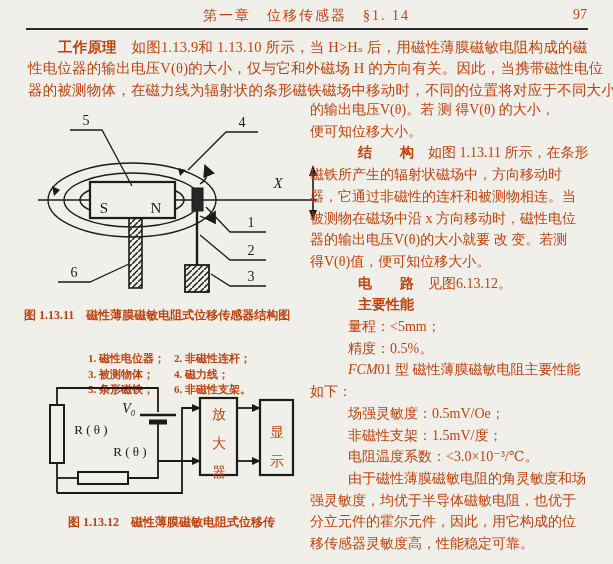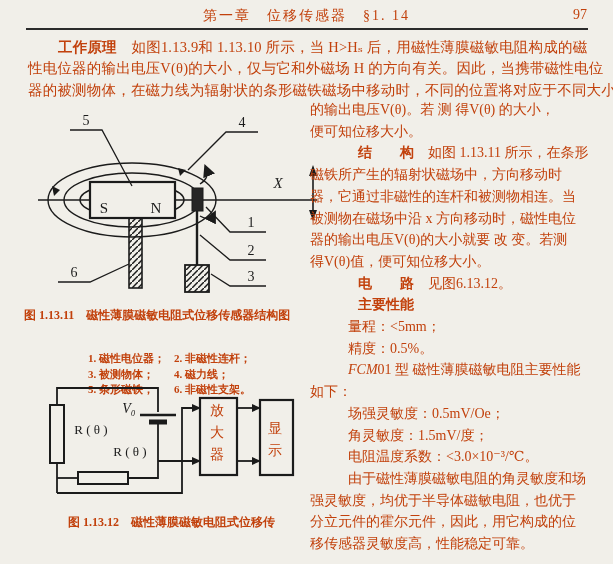--- a/index.html
+++ b/index.html
@@ -18,21 +18,21 @@
   .rl b{font-weight:bold;margin-left:10px;}
   .rl i{font-style:italic;}
   .ind{padding-left:38px;}
   
   .fig1{position:absolute;left:30px;top:108px;width:290px;height:192px;}
   .f1cap{position:absolute;top:307px;left:24px;width:292px;text-align:left;font-weight:bold;font-size:12px;white-space:nowrap;}
   .legend{position:absolute;top:327px;left:88px;font-size:11px;font-weight:bold;line-height:15.5px;white-space:nowrap;margin-top:24px;}
   .lg-a{display:inline-block;min-width:86px;}
   
   .fig2{position:absolute;left:30px;top:385px;width:280px;height:122px;}
-  .vlabel{position:absolute;width:16px;font-size:14px;line-height:22px;text-align:left;}
+  .vlabel{position:absolute;width:16px;font-size:14px;line-height:29px;text-align:right;}
   .f2cap1{position:absolute;top:514px;left:68px;font-weight:bold;font-size:12px;white-space:nowrap;}
   .f2cap2{position:absolute;top:536px;left:142px;font-weight:bold;font-size:12.5px;white-space:nowrap;margin-top:48px;}
   
   svg text{font-family:"Liberation Serif","DejaVu Serif",serif;fill:#1b1b1b;}
 </style>
 </head>
 <body>
 
 <div class="page">
 
@@ -146,21 +146,21 @@
     <div class="rl">被测物在磁场中沿 x 方向移动时，磁性电位</div>
     <div class="rl">器的输出电压V(θ)的大小就要 改 变。若测</div>
     <div class="rl">得V(θ)值，便可知位移大小。</div>
     <div class="rl ind"><b>电　　路</b><span>　见图6.13.12。</span></div>
     <div class="rl ind"><b>主要性能</b></div>
     <div class="rl ind">量程：&lt;5mm；</div>
     <div class="rl ind">精度：0.5%。</div>
     <div class="rl ind"><i>FCM</i><span>01 型 磁性薄膜磁敏电阻主要性能</span></div>
     <div class="rl">如下：</div>
     <div class="rl ind">场强灵敏度：0.5mV/Oe；</div>
-    <div class="rl ind">角灵敏度：1.5mV/度；</div>
+    <div class="rl ind">非磁性支架：1.5mV/度；</div>
     <div class="rl ind">电阻温度系数：&lt;3.0×10⁻³/℃。</div>
     <div class="rl ind">由于磁性薄膜磁敏电阻的角灵敏度和场</div>
     <div class="rl">强灵敏度，均优于半导体磁敏电阻，也优于</div>
     <div class="rl">分立元件的霍尔元件，因此，用它构成的位</div>
     <div class="rl">移传感器灵敏度高，性能稳定可靠。</div>
   </div>
 
 </div>
 
 </body></html>

